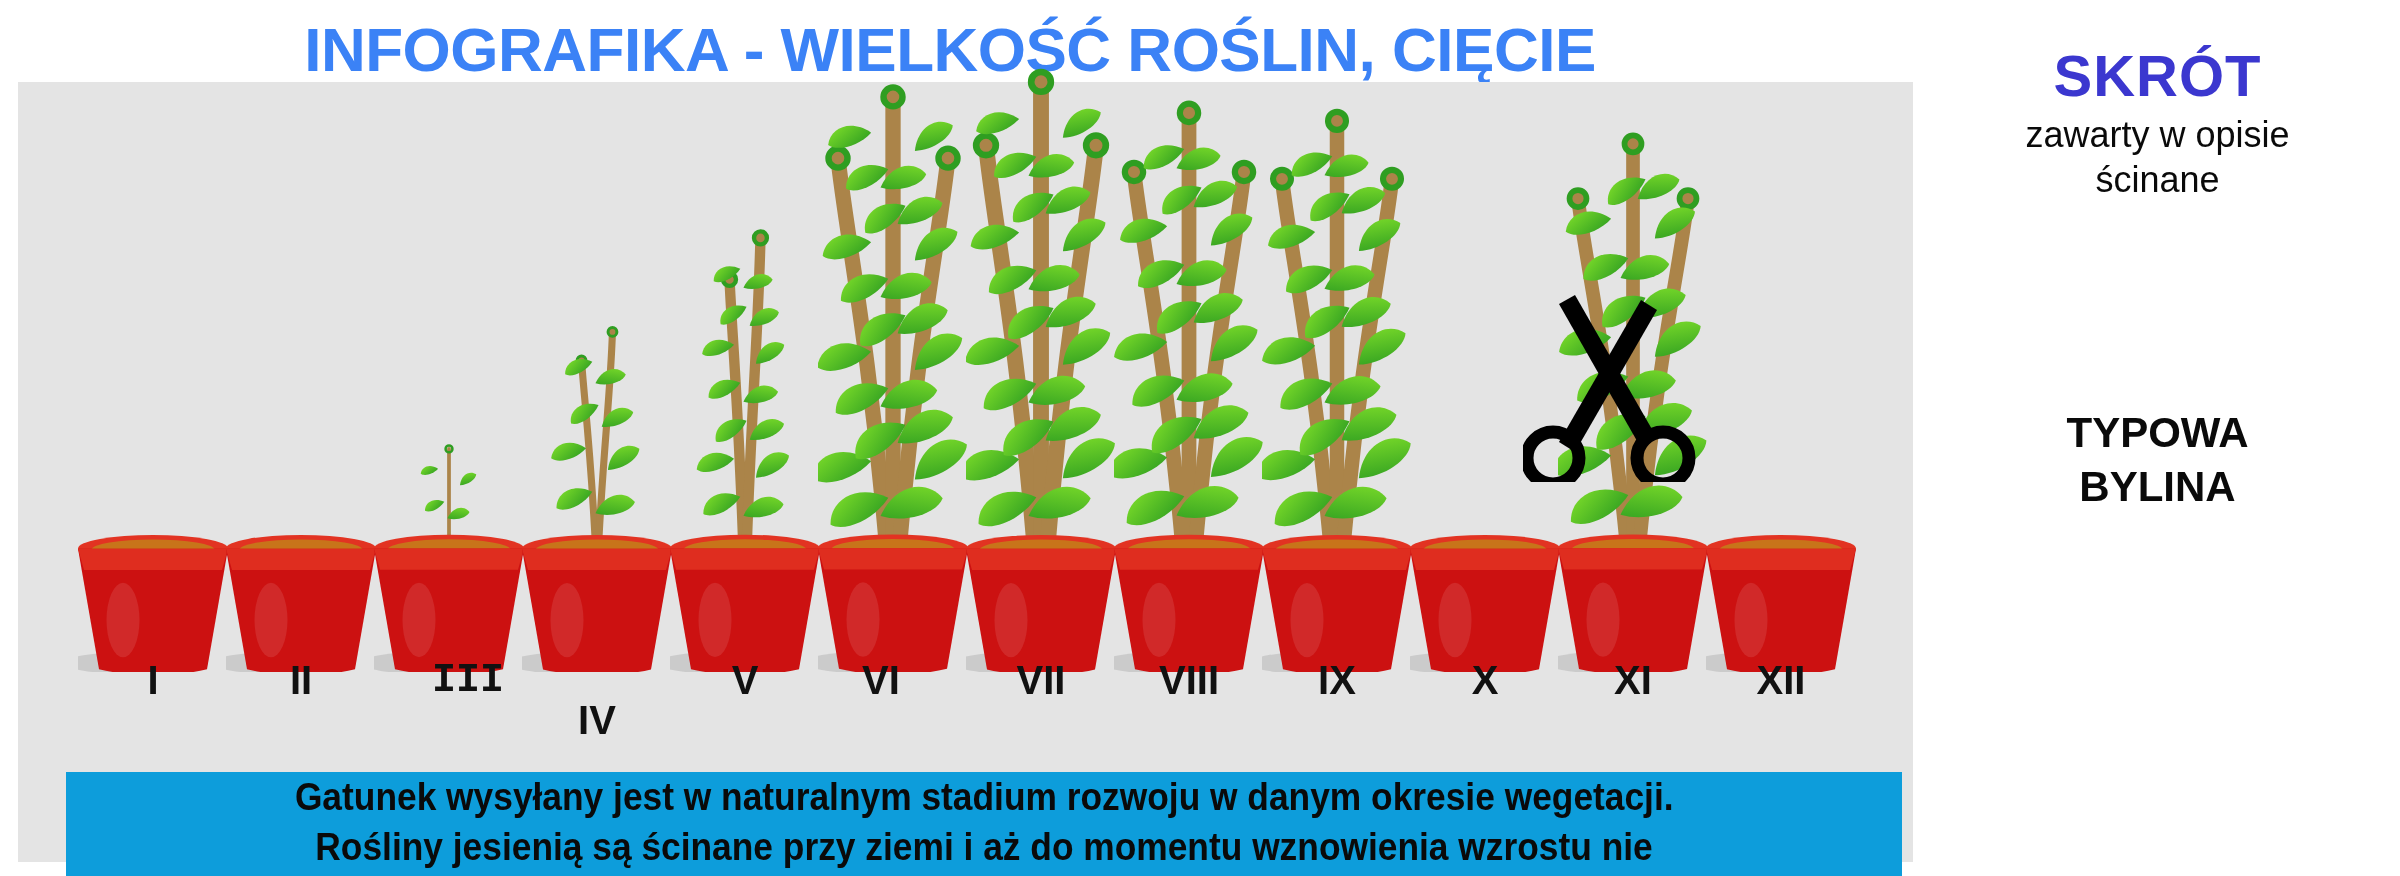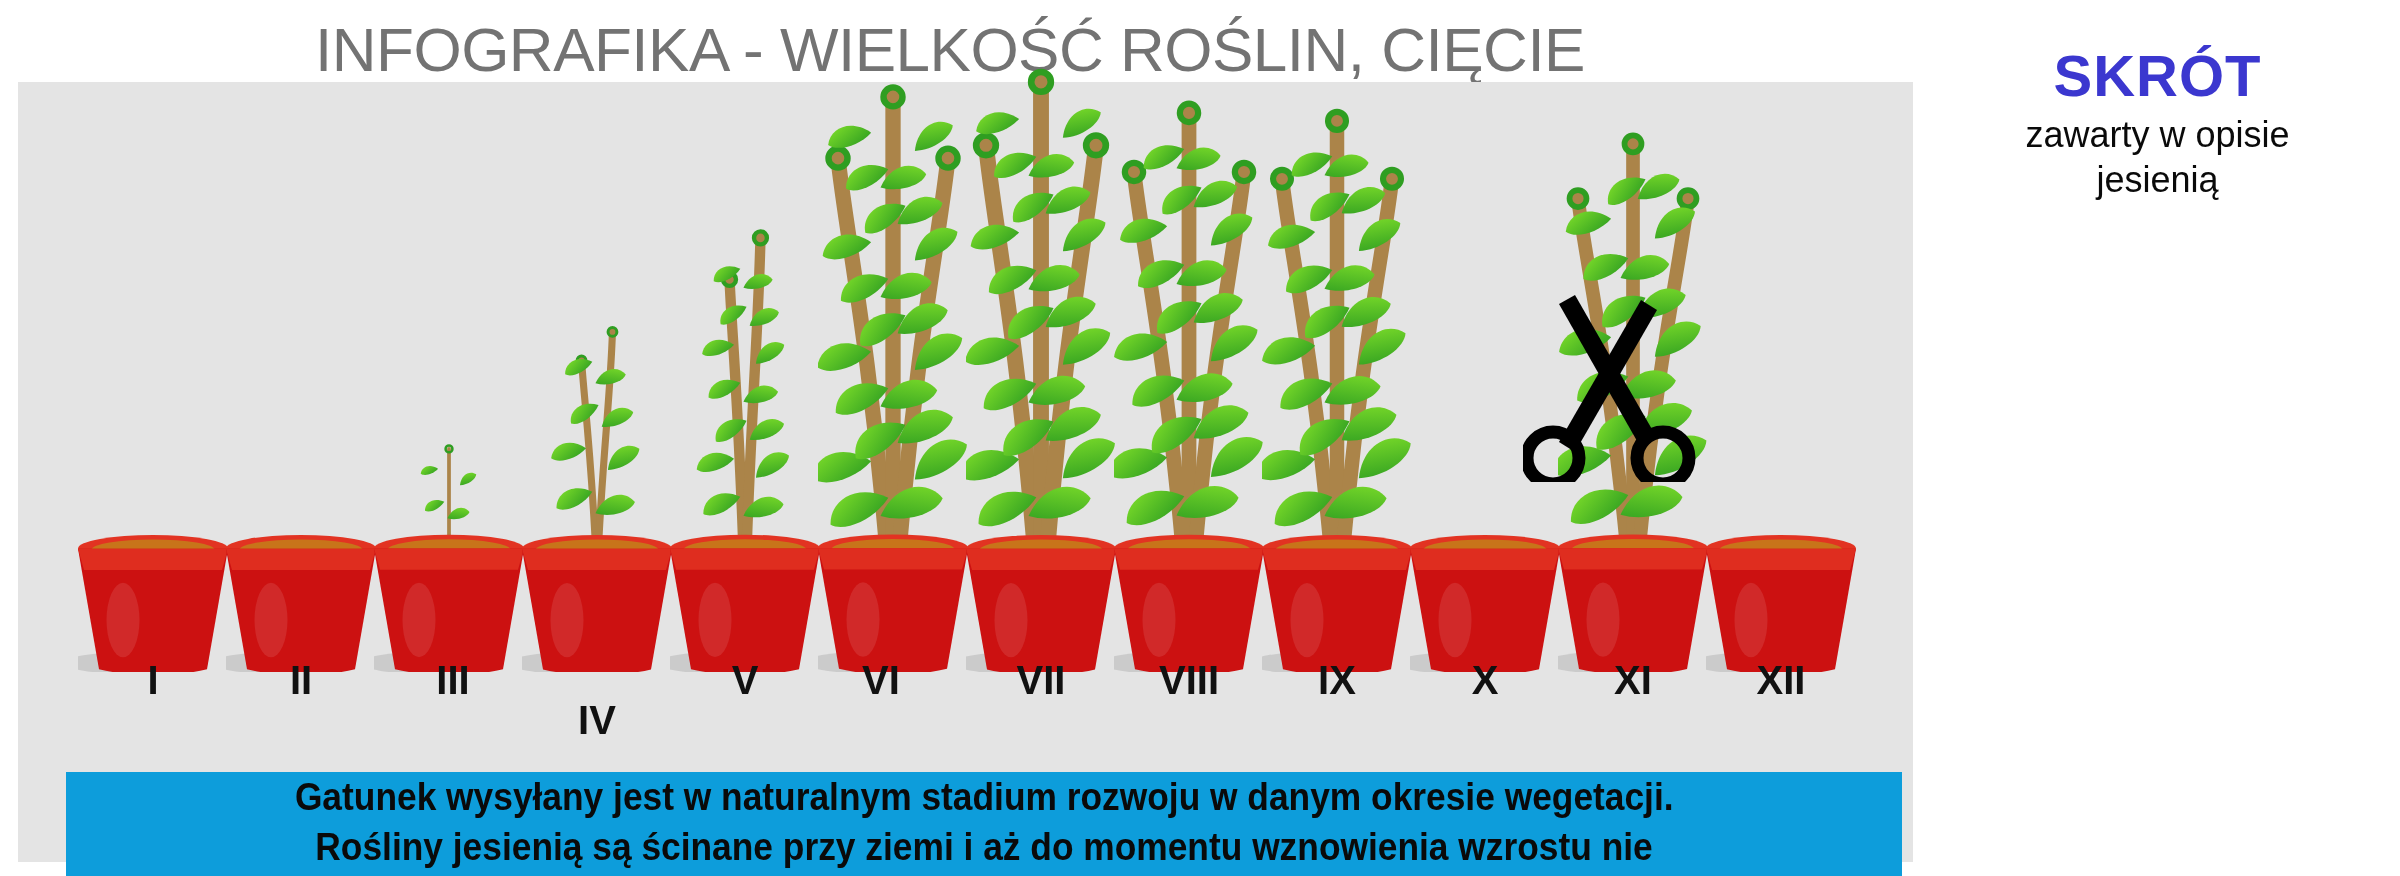--- a/index.html
+++ b/index.html
@@ -11,22 +11,22 @@
   }
   #root { position:relative; width:2400px; height:876px; }
 
   
   .title {
     position:absolute;
     left:0; top:14px;
     width:1900px;
     text-align:center;
     font-size:62px;
-    font-weight:normal;
-    color:#737373;
+    font-weight:bold;
+    color:#3b82f6;
     letter-spacing:-0.5px;
     white-space:nowrap;
   }
 
   
   .stage-panel {
     position:absolute;
     left:18px; top:82px;
     width:1895px; height:780px;
     background:#e4e4e4;
@@ -979,21 +979,21 @@
           <circle cx="30" cy="166" r="26" fill="none" stroke="#000" stroke-width="13"></circle>
           <circle cx="140" cy="166" r="26" fill="none" stroke="#000" stroke-width="13"></circle>
           <circle cx="85" cy="86" r="7" fill="#000"></circle>
         </g>
       </svg>
     </div>
 
     <div class="numerals" id="numerals">
         <div class="numeral" style="left: 60px;">I</div>
         <div class="numeral" style="left: 208px;">II</div>
-        <div class="numeral" style="left: 360px;">III</div>
+        <div class="numeral" style="left: 375px; font-family: Liberation Mono, monospace;">III</div>
         <div class="numeral" style="left: 504px; margin-top: 40px;">IV</div>
         <div class="numeral" style="left: 652px;">V</div>
         <div class="numeral" style="left: 788px;">VI</div>
         <div class="numeral" style="left: 948px;">VII</div>
         <div class="numeral" style="left: 1096px;">VIII</div>
         <div class="numeral" style="left: 1244px;">IX</div>
         <div class="numeral" style="left: 1392px;">X</div>
         <div class="numeral" style="left: 1540px;">XI</div>
         <div class="numeral" style="left: 1688px;">XII</div>
       </div>
@@ -1002,16 +1002,20 @@
       <div class="caption-line">Gatunek wysyłany jest w naturalnym stadium rozwoju w danym okresie wegetacji.</div>
       <div class="caption-line">Rośliny jesienią są ścinane przy ziemi i aż do momentu wznowienia wzrostu nie</div>
       <div class="caption-line">posiadają części nadziemnej!</div>
     </div>
   </div>
 
   <div class="sidebar">
     <div class="sb-skrot">SKRÓT</div>
     <div class="sb-sub">
         <div>zawarty w opisie</div>
-        <div>jesienią</div>
+        <div>ścinane</div>
+      </div>
+    <div class="sb-typ">
+        <div>TYPOWA</div>
+        <div>BYLINA</div>
       </div>
   </div>
 </div>
 
 </body></html>

